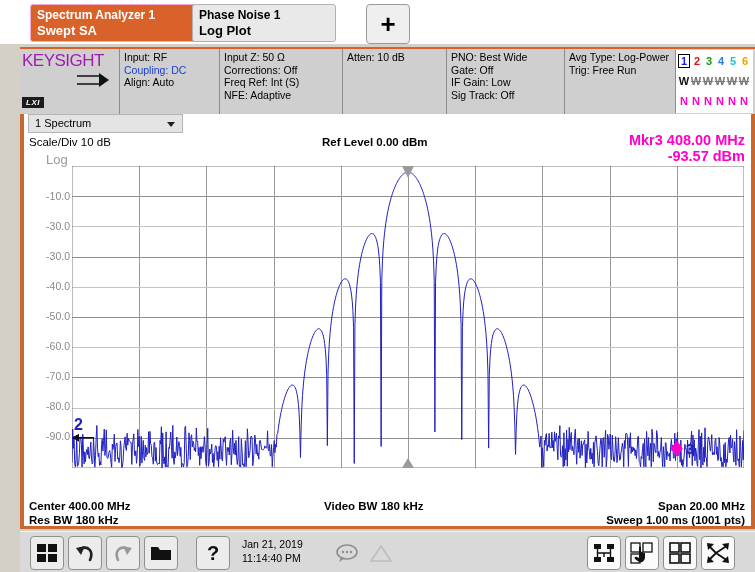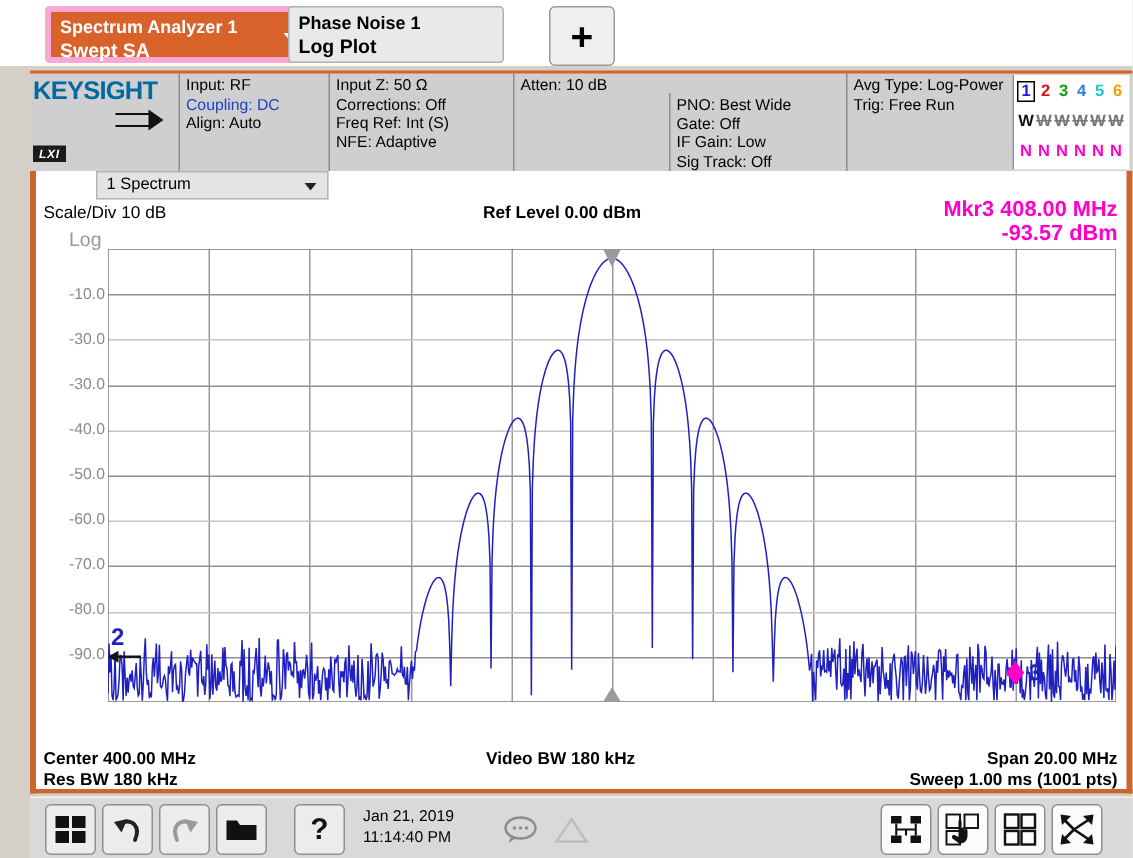--- a/index.html
+++ b/index.html
@@ -11,21 +11,21 @@
   #app{position:relative;width:755px;height:572px;background:#d4d0c8;}
 
   
   .tabbar{position:absolute;left:0;top:0;width:755px;height:44px;background:#ffffff;}
   .tab{
     position:absolute;top:4px;height:38px;border-radius:3px;
     box-sizing:border-box;padding:3px 6px 0 6px;
   }
   .tab.active{
     left:30px;width:176px;background:#d9622b;color:#ffffff;
-    border:4px solid #f9a8d4;
+    border:1px solid #f9a8d4;
   }
   .tab.inactive{
     left:192px;width:144px;background:#e9e9e9;color:#000000;
     border:1px solid #b0b0b0;
   }
   .tab .t1{font-size:12px;font-weight:bold;line-height:15px;white-space:nowrap;}
   .tab .t2{font-size:13px;font-weight:bold;line-height:15px;white-space:nowrap;}
   .tab.active .t1,.tab.active .t2{color:#ffffff;}
   .tab-caret{
     position:absolute;right:3px;top:14px;width:0;height:0;
@@ -45,22 +45,22 @@
     background:#cfcfcf;border-top:2px solid #d9622b;
     box-sizing:border-box;
   }
   .sb-cell{position:absolute;top:0;height:65px;box-sizing:border-box;
     border-left:1px solid #8c8c8c;padding:2px 0 0 4px;}
   .sb-line{font-size:10.5px;line-height:12.5px;color:#000;white-space:nowrap;}
   .sb-line.blue{color:#1a3fd0;}
 
   .keysight-cell{position:absolute;left:0;top:0;width:99px;height:65px;}
   .keysight-logo{
-    position:absolute;left:2px;top:2px;font-size:17px;font-weight:bold;
-    letter-spacing:-0.5px;color:#0369a1;font-family:"Liberation Sans",sans-serif;
+    position:absolute;left:2px;top:2px;font-size:17px;font-weight:normal;
+    letter-spacing:-0.5px;color:#a21caf;font-family:"Liberation Sans",sans-serif;
   }
   .ks-arrow{position:absolute;left:55px;top:24px;width:36px;height:15px;}
   .lxi-badge{
     position:absolute;left:2px;top:48px;background:#1b1b1b;color:#fff;
     font-size:8px;font-style:italic;font-weight:bold;padding:1px 4px;
     letter-spacing:0.5px;
   }
 
   
   .traceblock{
@@ -76,21 +76,21 @@
   
   .measwin{
     position:absolute;left:20px;top:114px;width:735px;height:415px;
     background:#ffffff;box-sizing:border-box;
     border-left:4px solid #c9672f;border-right:4px solid #c9672f;
     border-bottom:3px solid #c9672f;
   }
   .viewsel{
     position:absolute;left:4px;top:0px;width:155px;height:19px;
     background:#e4e4e4;border:1px solid #b5b5b5;box-sizing:border-box;
-    font-size:11px;padding:2px 0 0 6px;color:#000;margin-left:36px;
+    font-size:11px;padding:2px 0 0 6px;color:#000;
   }
   .viewsel .vcaret{
     position:absolute;right:7px;top:7px;width:0;height:0;
     border-left:4px solid transparent;border-right:4px solid transparent;
     border-top:5px solid #222;
   }
   .lbl-scale{position:absolute;left:5px;top:22px;font-size:11.5px;font-weight:normal;color:#000;}
   .lbl-reflevel{position:absolute;left:298px;top:22px;font-size:11.5px;font-weight:bold;color:#000;}
   .mkr-title{position:absolute;right:6px;top:18px;font-size:14.5px;font-weight:bold;color:#ff00c8;white-space:nowrap;}
   .mkr-val{position:absolute;right:6px;top:34px;font-size:14.5px;font-weight:bold;color:#ff00c8;white-space:nowrap;}
@@ -174,21 +174,21 @@
       <div class="sb-line">Input Z: 50 Ω</div>
       <div class="sb-line">Corrections: Off</div>
       <div class="sb-line">Freq Ref: Int (S)</div>
       <div class="sb-line">NFE: Adaptive</div>
     </div>
 
     <div class="sb-cell" style="left:322px;width:104px;">
       <div class="sb-line">Atten: 10 dB</div>
     </div>
 
-    <div class="sb-cell" style="left:426px;width:118px;margin-top:13px;">
+    <div class="sb-cell" style="left:426px;width:118px;">
       <div class="sb-line">PNO: Best Wide</div>
       <div class="sb-line">Gate: Off</div>
       <div class="sb-line">IF Gain: Low</div>
       <div class="sb-line">Sig Track: Off</div>
     </div>
 
     <div class="sb-cell" style="left:544px;width:111px;">
       <div class="sb-line">Avg Type: Log-Power</div>
       <div class="sb-line">Trig: Free Run</div>
     </div>

